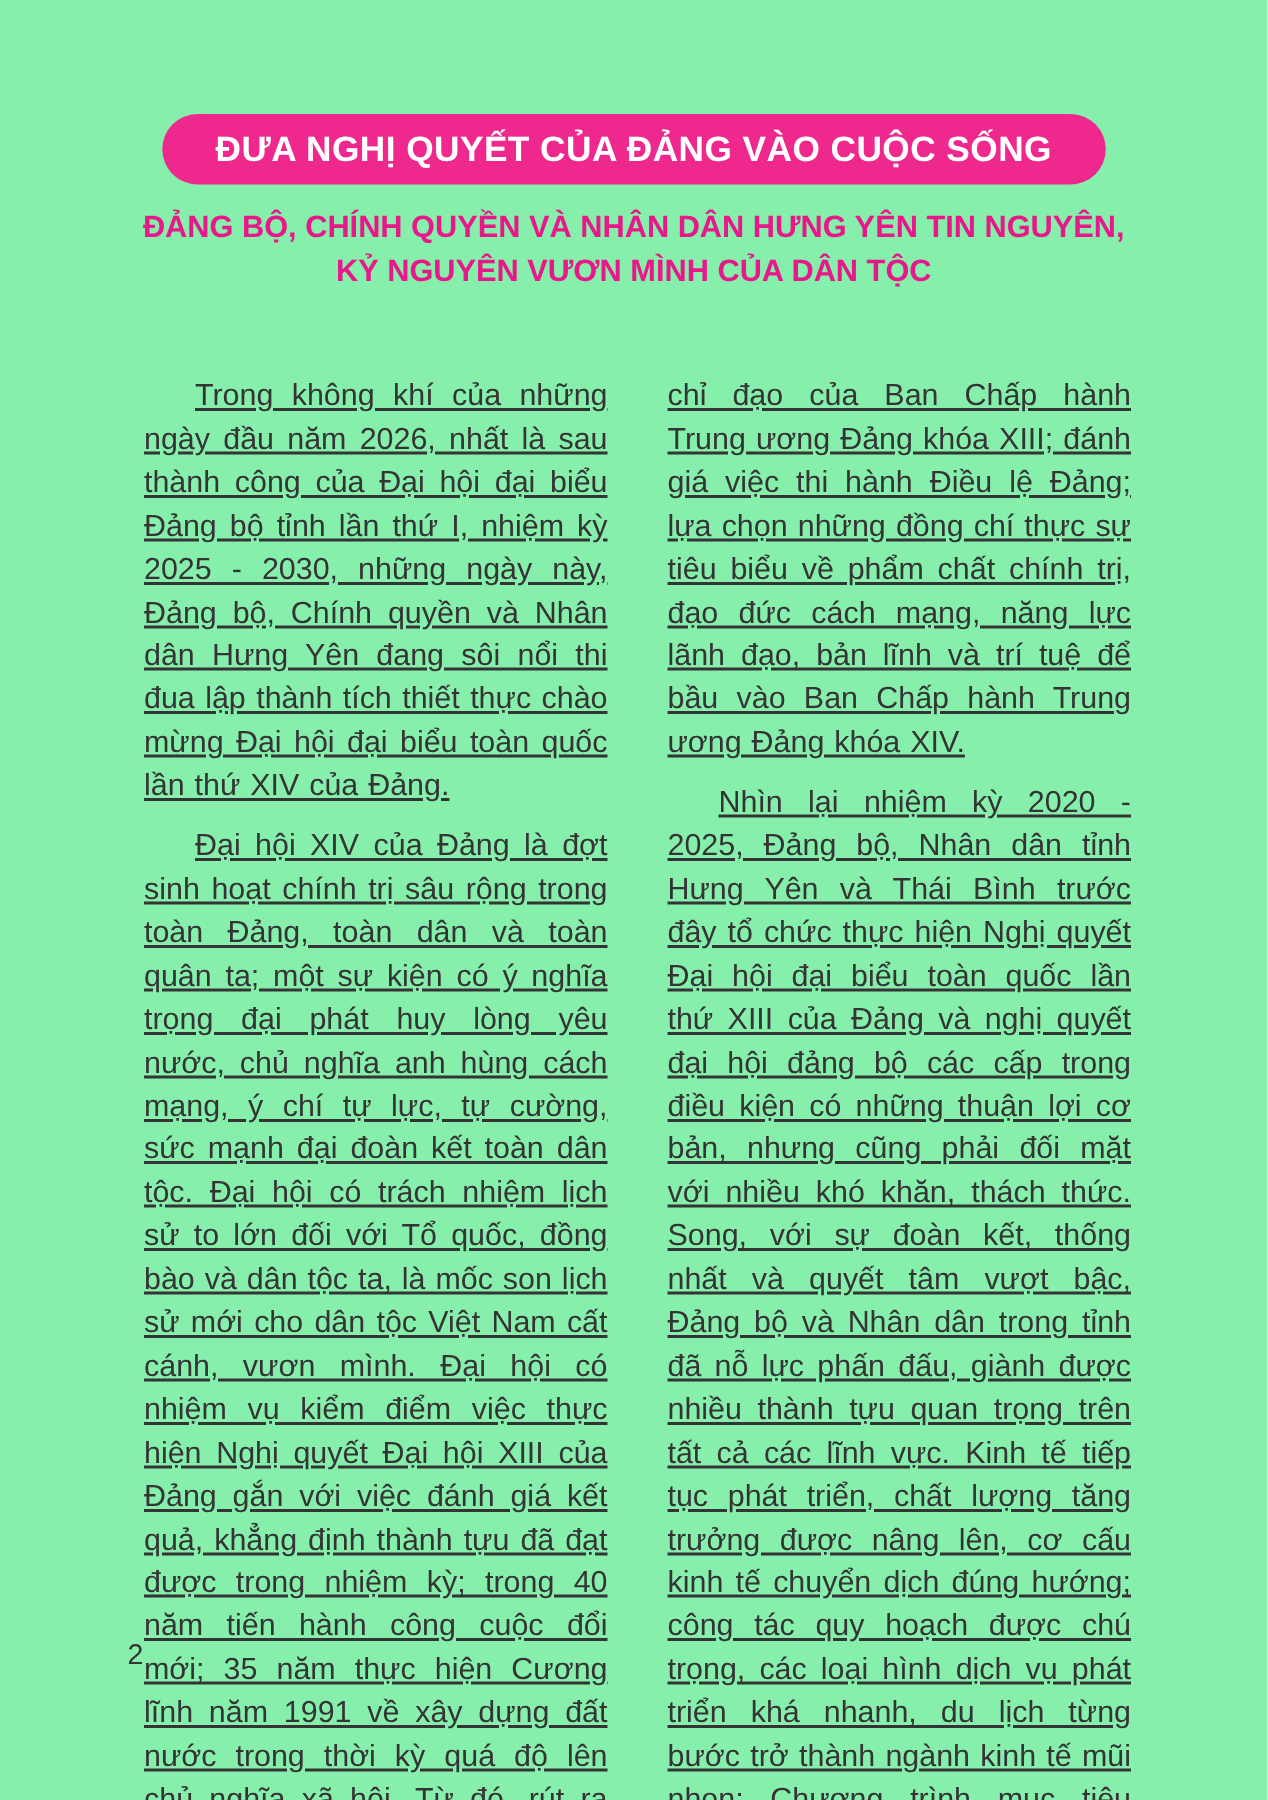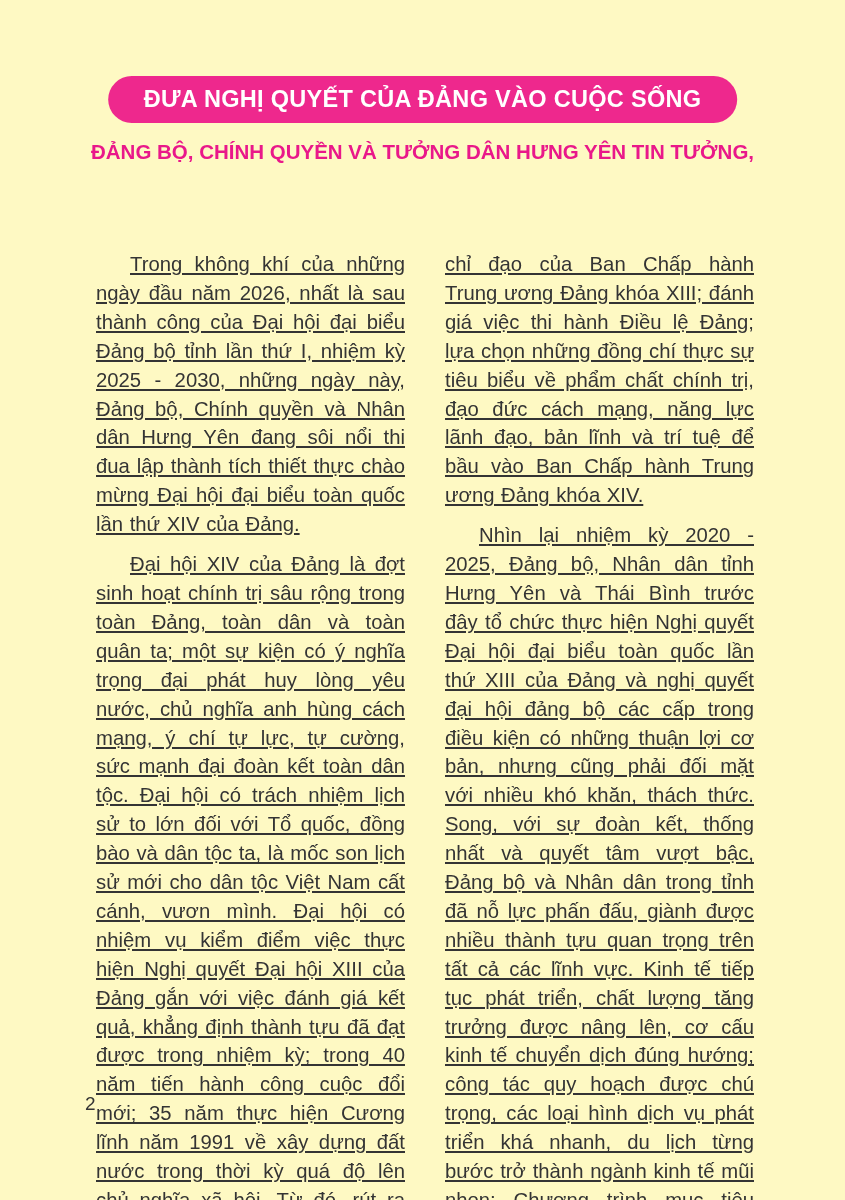--- a/index.html
+++ b/index.html
@@ -8,21 +8,21 @@
     --headline-color: #E9188A;
     --body-text: #343434;
   }
   * { box-sizing: border-box; }
   html, body { margin: 0; padding: 0; background: #ffffff; }
   .page {
     position: relative;
     width: 845px;
     height: 1200px;
     margin: 0 auto;
-    background: #fef9c3;
+    background: #86efac;
     font-family: "Liberation Sans", sans-serif;
     overflow: hidden;
   }
   .banner {
     position: absolute;
     top: 76px;
     left: 50%;
     transform: translateX(-50%);
     height: 47px;
     padding: 0 36px;
@@ -80,21 +80,22 @@
 </head>
 <body>
 
 <div class="page">
 
   <div class="banner">
     <span>ĐƯA NGHỊ QUYẾT CỦA ĐẢNG VÀO CUỘC SỐNG</span>
   </div>
 
   <h1 class="headline">
-    <span class="hl-line">ĐẢNG BỘ, CHÍNH QUYỀN VÀ TƯỞNG DÂN HƯNG YÊN TIN TƯỞNG,</span>
+    <span class="hl-line">ĐẢNG BỘ, CHÍNH QUYỀN VÀ NHÂN DÂN HƯNG YÊN TIN NGUYÊN,</span>
+    <span class="hl-line">KỶ NGUYÊN VƯƠN MÌNH CỦA DÂN TỘC</span>
   </h1>
 
   <div class="columns">
     <div class="col">
       <p class="indent">Trong không khí của những ngày đầu năm 2026, nhất là sau thành công của Đại hội đại biểu Đảng bộ tỉnh lần thứ I, nhiệm kỳ 2025 - 2030, những ngày này, Đảng bộ, Chính quyền và Nhân dân Hưng Yên đang sôi nổi thi đua lập thành tích thiết thực chào mừng Đại hội đại biểu toàn quốc lần thứ XIV của Đảng.</p>
       <p class="indent">Đại hội XIV của Đảng là đợt sinh hoạt chính trị sâu rộng trong toàn Đảng, toàn dân và toàn quân ta; một sự kiện có ý nghĩa trọng đại phát huy lòng yêu nước, chủ nghĩa anh hùng cách mạng, ý chí tự lực, tự cường, sức mạnh đại đoàn kết toàn dân tộc. Đại hội có trách nhiệm lịch sử to lớn đối với Tổ quốc, đồng bào và dân tộc ta, là mốc son lịch sử mới cho dân tộc Việt Nam cất cánh, vươn mình. Đại hội có nhiệm vụ kiểm điểm việc thực hiện Nghị quyết Đại hội XIII của Đảng gắn với việc đánh giá kết quả, khẳng định thành tựu đã đạt được trong nhiệm kỳ; trong 40 năm tiến hành công cuộc đổi mới; 35 năm thực hiện Cương lĩnh năm 1991 về xây dựng đất nước trong thời kỳ quá độ lên chủ nghĩa xã hội. Từ đó, rút ra những bài học kinh nghiệm; đề ra phương hướng, nhiệm vụ phát triển kinh tế - xã hội 5 năm 2026 - 2030, xác định mục tiêu và tầm nhìn phát triển đất nước đến năm 2045. Đại hội sẽ kiểm điểm sâu sắc, toàn diện công tác xây dựng Đảng và sự lãnh đạo,</p>
     </div>
     <div class="col">
       <p>chỉ đạo của Ban Chấp hành Trung ương Đảng khóa XIII; đánh giá việc thi hành Điều lệ Đảng; lựa chọn những đồng chí thực sự tiêu biểu về phẩm chất chính trị, đạo đức cách mạng, năng lực lãnh đạo, bản lĩnh và trí tuệ để bầu vào Ban Chấp hành Trung ương Đảng khóa XIV.</p>
       <p class="indent">Nhìn lại nhiệm kỳ 2020 - 2025, Đảng bộ, Nhân dân tỉnh Hưng Yên và Thái Bình trước đây tổ chức thực hiện Nghị quyết Đại hội đại biểu toàn quốc lần thứ XIII của Đảng và nghị quyết đại hội đảng bộ các cấp trong điều kiện có những thuận lợi cơ bản, nhưng cũng phải đối mặt với nhiều khó khăn, thách thức. Song, với sự đoàn kết, thống nhất và quyết tâm vượt bậc, Đảng bộ và Nhân dân trong tỉnh đã nỗ lực phấn đấu, giành được nhiều thành tựu quan trọng trên tất cả các lĩnh vực. Kinh tế tiếp tục phát triển, chất lượng tăng trưởng được nâng lên, cơ cấu kinh tế chuyển dịch đúng hướng; công tác quy hoạch được chú trọng, các loại hình dịch vụ phát triển khá nhanh, du lịch từng bước trở thành ngành kinh tế mũi nhọn; Chương trình mục tiêu quốc gia xây dựng nông thôn mới được triển khai quyết liệt; hệ thống kết cấu hạ tầng kinh tế - xã hội tiếp tục được quan tâm đầu tư và phát huy hiệu quả. Lĩnh vực văn hóa - xã hội có nhiều tiến bộ; đời sống Nhân dân được cải thiện; chính trị, xã hội</p>

